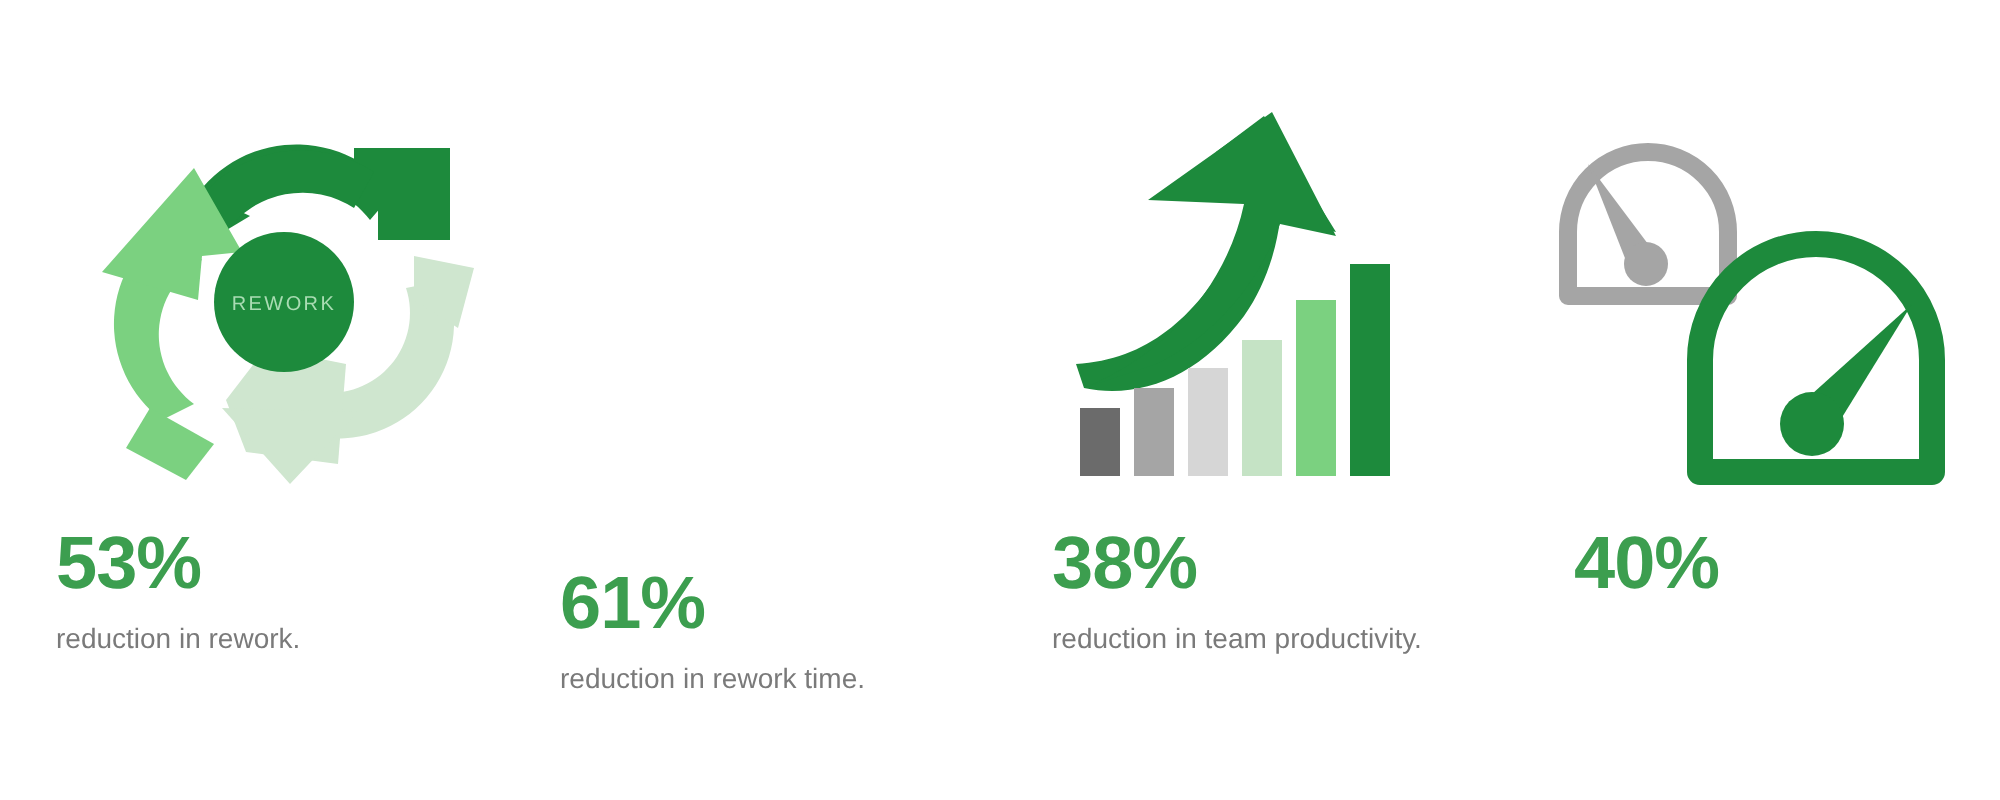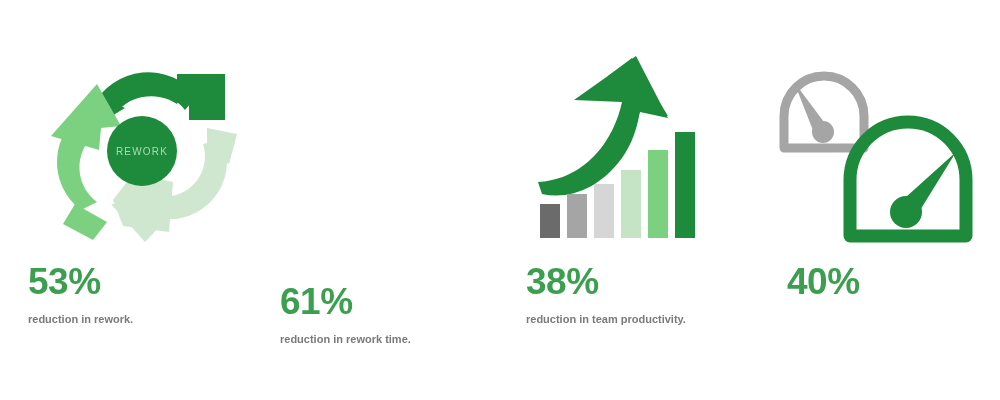--- a/index.html
+++ b/index.html
@@ -59,22 +59,22 @@
     font-size: 37px;
     font-weight: bold;
     letter-spacing: -0.5px;
     line-height: 40px;
     color: #3c9e4f;
     white-space: nowrap;
   }
   .stat-caption {
     position: absolute;
     top: 311px;
-    font-size: 11px;
-    font-weight: bold;
+    font-size: 14px;
+    font-weight: normal;
     line-height: 16px;
     color: #7a7a7a;
     white-space: nowrap;
   }
   .c0 .stat-value, .c0 .stat-caption { left: 28px; }
   .c1 .stat-value, .c1 .stat-caption { left: 30px; margin-top: 20px; }
   .c2 .stat-value, .c2 .stat-caption { left: 26px; }
   .c3 .stat-value, .c3 .stat-caption { left: 16px; margin-left: 21px; }
   svg { display: block; overflow: visible; }
 </style>

